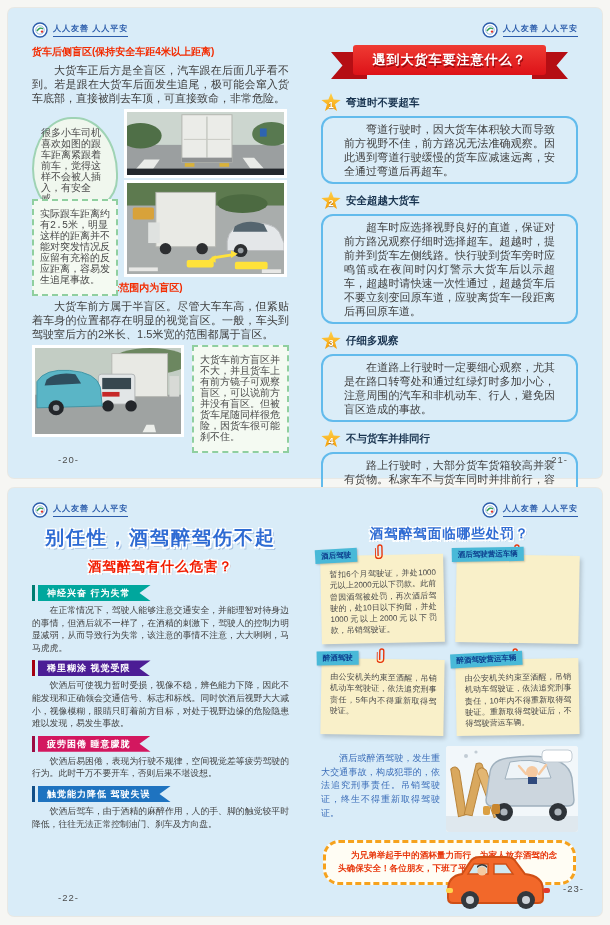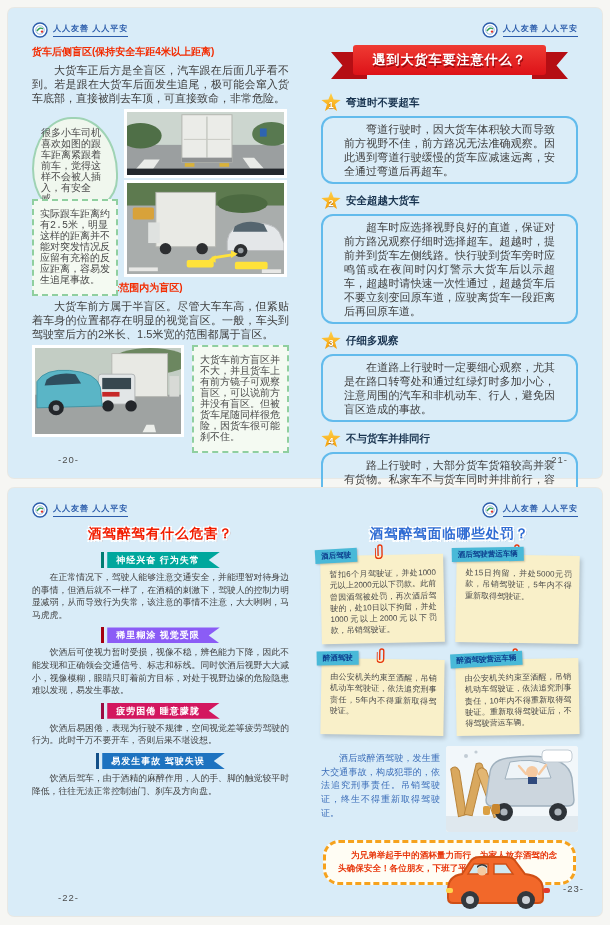--- a/index.html
+++ b/index.html
@@ -50,26 +50,26 @@
   .item-box{border:2px solid #62bbec;border-radius:12px;padding:4px 21px;background:rgba(255,255,255,.06);}
   .item-box .body{margin:0;}
   .closing{font-size:9.3px;line-height:14px;color:#2f6fd2;text-indent:2em;margin-top:10px;text-align:justify;margin-left:28px;}
 
   
   .big-title{text-align:center;font-size:19px;font-weight:bold;color:#2e6bd3;letter-spacing:2px;margin:2px 0 7px;
     text-shadow:-1.5px -1.5px 0 #fff,1.5px -1.5px 0 #fff,-1.5px 1.5px 0 #fff,1.5px 1.5px 0 #fff,2.5px 2.5px 0 rgba(43,92,171,.28);}
   .sub-title{text-align:center;font-size:13.5px;font-weight:bold;color:#f21d00;letter-spacing:1px;margin:0 0 9px;
     text-shadow:-1.5px -1.5px 0 #fff,1.5px -1.5px 0 #fff,-1.5px 1.5px 0 #fff,1.5px 1.5px 0 #fff,2px 2px 0 rgba(160,30,0,.22);}
   .sec{margin-bottom:6px;}
-  .sec-head{display:flex;align-items:stretch;height:16px;justify-content:center;}
+  .sec-head{display:flex;align-items:stretch;height:16px;}
   .sec-accent{width:3px;margin-right:3px;flex:none;}
   .sec-band{color:#fff;font-size:9px;font-weight:bold;line-height:16px;padding:0 20px 0 9px;letter-spacing:1px;
     clip-path:polygon(0 0,100% 0,calc(100% - 11px) 50%,100% 100%,0 100%);}
   .sec-teal .sec-accent{background:#007d72;} .sec-teal .sec-band{background:#00a79d;}
-  .sec-red .sec-accent{background:#a50010;} .sec-red .sec-band{background:#8b5cf6;}
+  .sec-red .sec-accent{background:#a50010;} .sec-red .sec-band{background:#4c1d95;}
   .sec-pink .sec-accent{background:#9c0c43;} .sec-pink .sec-band{background:#d3175f;}
   .sec-blue .sec-accent{background:#124f88;} .sec-blue .sec-band{background:#1e73c0;}
   .sec-navy .sec-accent{background:#0f3f6d;} .sec-navy .sec-band{background:#1a5f9e;}
   .sec .body{font-size:8.8px;line-height:12.6px;margin:3px 0 0;}
 
   
   .cards{display:grid;grid-template-columns:1fr 1fr;gap:16px 12px;margin-top:12px;}
   .note-card{position:relative;background:#f9f0c9;box-shadow:2px 3px 4px rgba(0,0,0,.18);padding:13px 7px 7px 9px;font-size:8px;line-height:11.3px;color:#4a4a4a;text-align:justify;}
   .note-card:nth-child(1){transform:rotate(-1.2deg);}
   .note-card:nth-child(2){transform:rotate(1deg);}
@@ -249,20 +249,21 @@
     <div class="pg-header">
       <svg width="16" height="16" viewBox="0 0 16 16">
         <circle cx="8" cy="8" r="7" fill="#fff" stroke="#2b5cab" stroke-width="1.4"></circle>
         <circle cx="8" cy="8" r="4.2" fill="none" stroke="#7aa2d6" stroke-width="0.8"></circle>
         <path d="M5 9 Q8 4.5 11 7" fill="none" stroke="#2e9e4f" stroke-width="1.4"></path>
         <circle cx="10" cy="9.6" r="1.2" fill="#e03025"></circle>
       </svg>
       <span class="brand">人人友善 人人平安</span>
     </div>
 
+    <h1 class="big-title">别任性，酒驾醉驾伤不起</h1>
     <h2 class="sub-title">酒驾醉驾有什么危害？</h2>
 
     <div class="sec sec-teal">
       <div class="sec-head">
           <span class="sec-accent"></span>
           <span class="sec-band">神经兴奋 行为失常</span>
         </div>
       <p class="body indent">在正常情况下，驾驶人能够注意交通安全，并能理智对待身边的事情，但酒后就不一样了，在酒精的刺激下，驾驶人的控制力明显减弱，从而导致行为失常，该注意的事情不注意，大大咧咧，马马虎虎。</p>
     </div>
 
@@ -278,21 +279,21 @@
       <div class="sec-head">
           <span class="sec-accent"></span>
           <span class="sec-band">疲劳困倦 睡意朦胧</span>
         </div>
       <p class="body indent">饮酒后易困倦，表现为行驶不规律，空间视觉差等疲劳驾驶的行为。此时千万不要开车，否则后果不堪设想。</p>
     </div>
 
     <div class="sec sec-blue">
       <div class="sec-head">
           <span class="sec-accent"></span>
-          <span class="sec-band">易发生事故 驾驶失误</span>
+          <span class="sec-band">触觉能力降低 驾驶失误</span>
         </div>
       <p class="body indent">饮酒后驾车，由于酒精的麻醉作用，人的手、脚的触觉较平时降低，往往无法正常控制油门、刹车及方向盘。</p>
     </div>
 
 
     <div class="pagenum pn-l">-22-</div>
   </div>
 
   <div class="page pright">
     <div class="pg-header hright">
@@ -313,21 +314,20 @@
             <path d="M3 13 V4 a2 2 0 0 1 4 0 v8 a3.4 3.4 0 0 1 -6.8 0 V5" fill="none" stroke="#e8380d" stroke-width="1.4"></path>
           </svg>
         <span class="note-tab">酒后驾驶</span>
         <span>暂扣6个月驾驶证，并处1000元以上2000元以下罚款。此前曾因酒驾被处罚，再次酒后驾驶的，处10日以下拘留，并处1000元以上2000元以下罚款，吊销驾驶证。</span>
       </div>
       <div class="note-card">
         <svg class="clip-icon" width="10" height="16" viewBox="0 0 10 16">
             <path d="M3 13 V4 a2 2 0 0 1 4 0 v8 a3.4 3.4 0 0 1 -6.8 0 V5" fill="none" stroke="#e8380d" stroke-width="1.4"></path>
           </svg>
         <span class="note-tab">酒后驾驶营运车辆</span>
-        <span>处15日拘留，并处5000元罚款，吊销驾驶证，5年内不得重新取得驾驶证。</span>
       </div>
       <div class="note-card">
         <svg class="clip-icon" width="10" height="16" viewBox="0 0 10 16">
             <path d="M3 13 V4 a2 2 0 0 1 4 0 v8 a3.4 3.4 0 0 1 -6.8 0 V5" fill="none" stroke="#e8380d" stroke-width="1.4"></path>
           </svg>
         <span class="note-tab">醉酒驾驶</span>
         <span>由公安机关约束至酒醒，吊销机动车驾驶证，依法追究刑事责任，5年内不得重新取得驾驶证。</span>
       </div>
       <div class="note-card">
         <svg class="clip-icon" width="10" height="16" viewBox="0 0 10 16">

